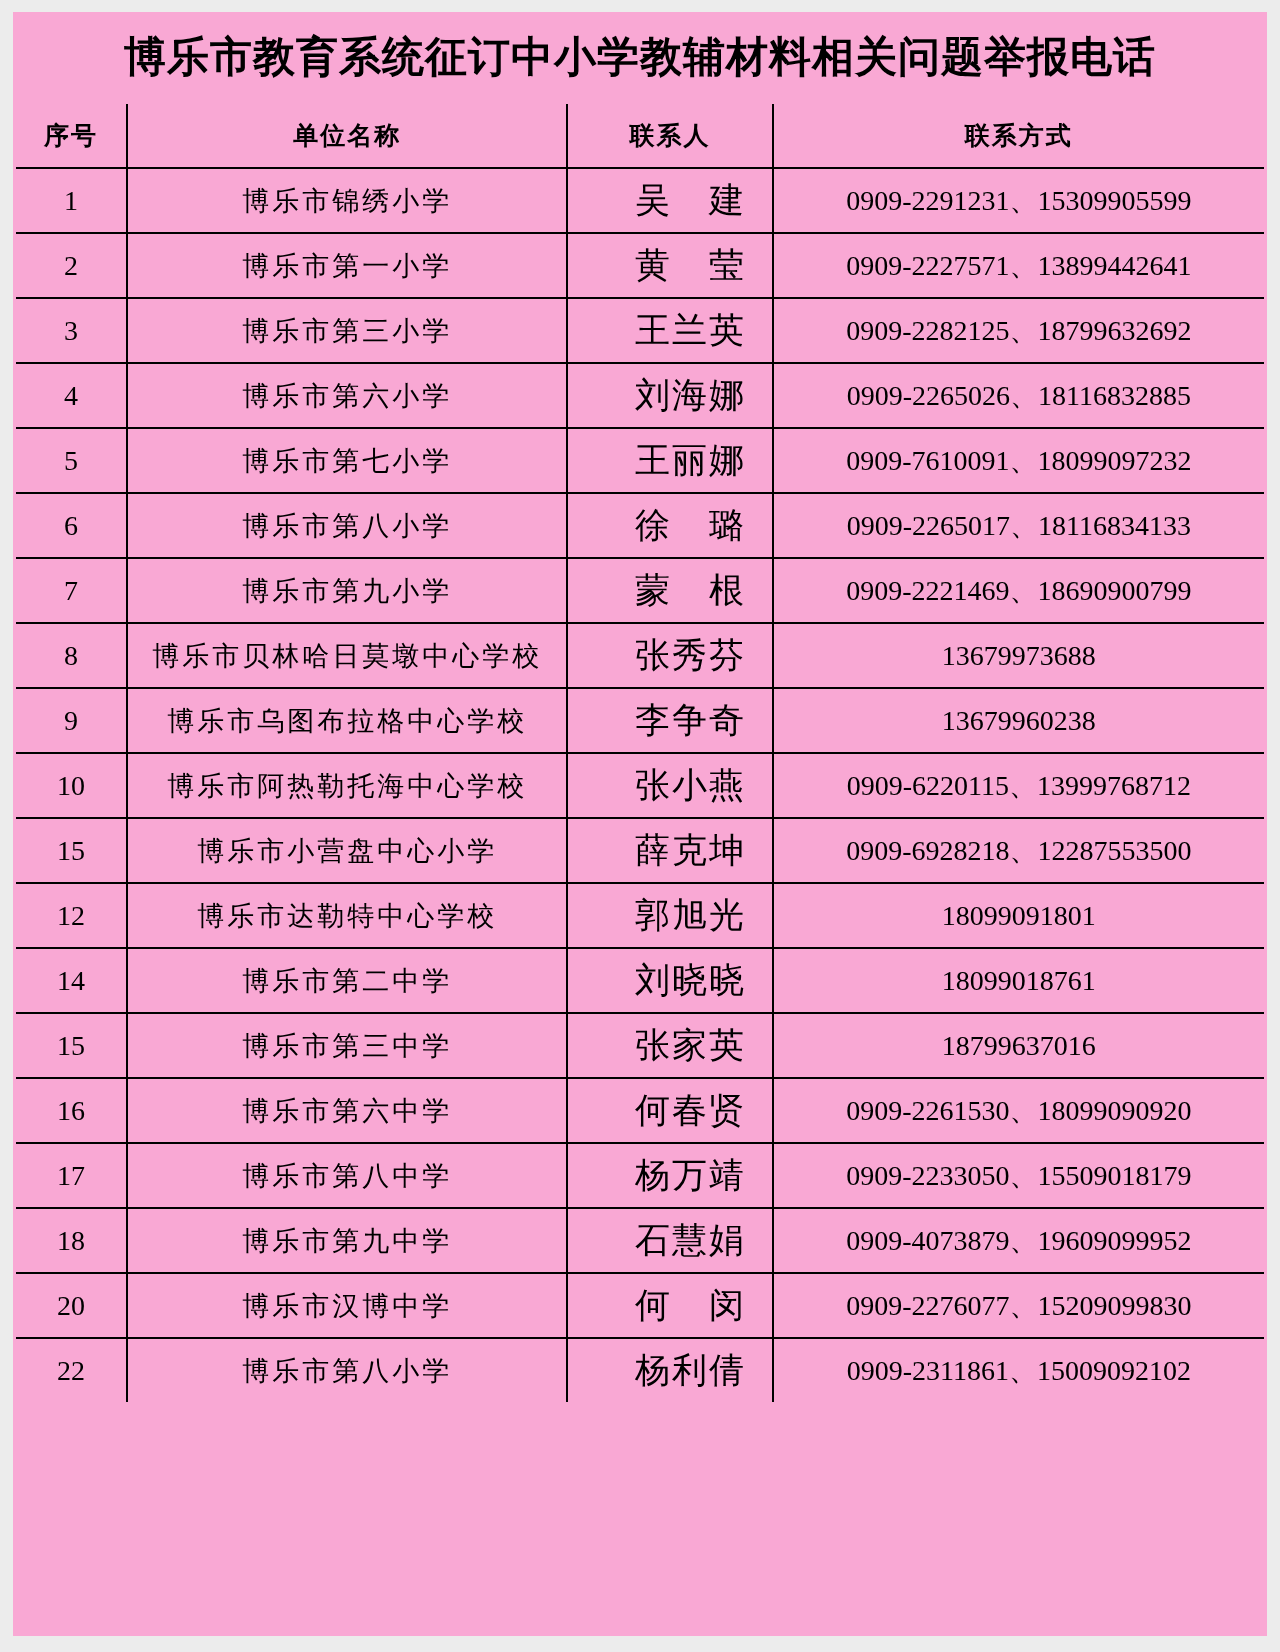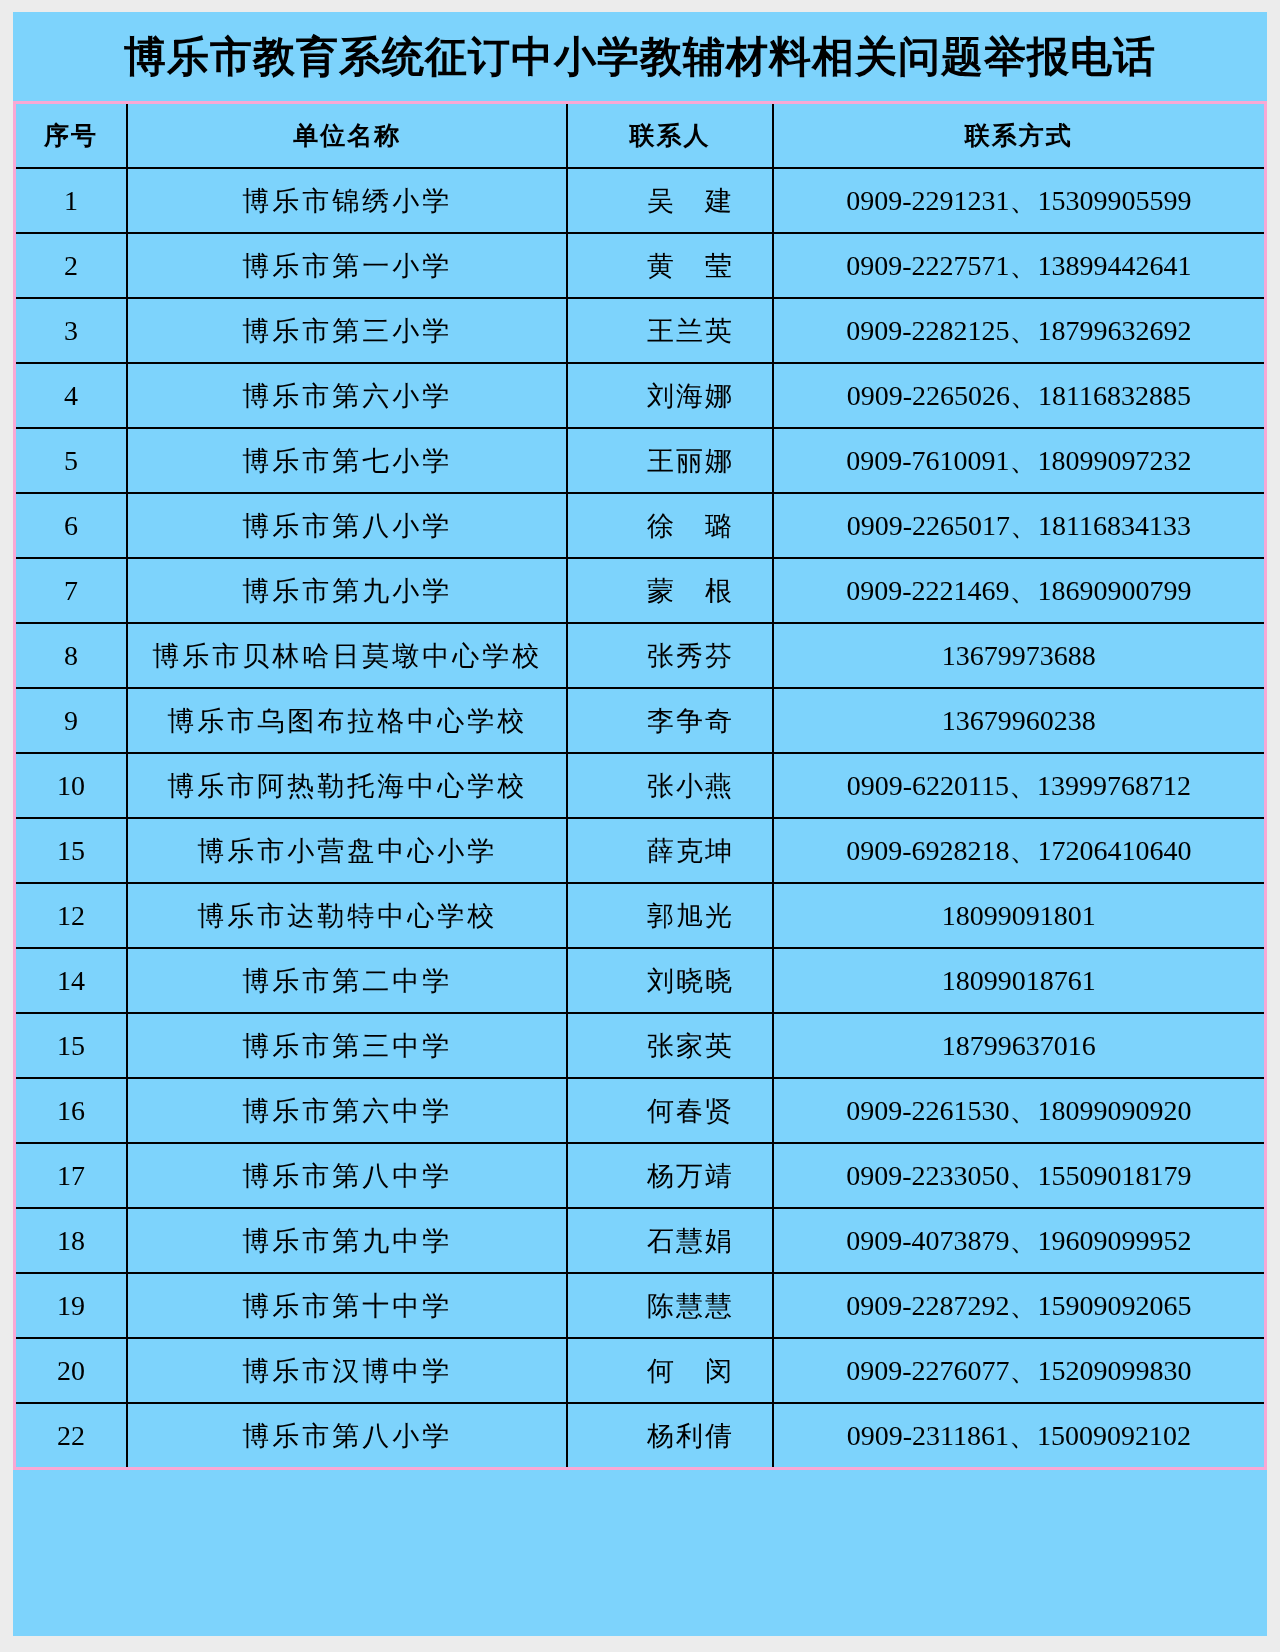--- a/index.html
+++ b/index.html
@@ -5,21 +5,21 @@
   html, body {
     margin: 0;
     padding: 0;
     background: #ececec;
     font-family: "Liberation Serif", "DejaVu Serif", serif;
   }
   .page {
     position: relative;
     width: 1254px;
     margin: 12px auto 0 auto;
-    background: #7dd3fc;
+    background: #f9a8d4;
     box-sizing: border-box;
     min-height: 1624px;
   }
   .doc-title {
     height: 89px;
     display: flex;
     align-items: center;
     justify-content: center;
     font-family: "Liberation Sans", sans-serif;
     font-weight: bold;
@@ -57,21 +57,21 @@
   col.c4 { width: 39.4%; }
   td.c-no {
     font-size: 28px;
     font-family: "Liberation Serif", "DejaVu Serif", serif;
   }
   td.c-unit {
     font-size: 27px;
     letter-spacing: 3px;
   }
   td.c-contact {
-    font-size: 27px;
+    font-size: 35px;
     letter-spacing: 2px;
     padding-left: 45px;
   }
   td.c-phone {
     font-size: 28px;
     margin-top: 40px;
   }
 </style>
 </head>
 <body>
@@ -152,21 +152,21 @@
         <tr>
     <td class="c-no">10</td>
     <td class="c-unit">博乐市阿热勒托海中心学校</td>
     <td class="c-contact">张小燕</td>
     <td class="c-phone">0909-6220115、13999768712</td>
   </tr>
         <tr>
     <td class="c-no">15</td>
     <td class="c-unit">博乐市小营盘中心小学</td>
     <td class="c-contact">薛克坤</td>
-    <td class="c-phone">0909-6928218、17206410640</td>
+    <td class="c-phone">0909-6928218、12287553500</td>
   </tr>
         <tr>
     <td class="c-no">12</td>
     <td class="c-unit">博乐市达勒特中心学校</td>
     <td class="c-contact">郭旭光</td>
     <td class="c-phone">18099091801</td>
   </tr>
         <tr>
     <td class="c-no">14</td>
     <td class="c-unit">博乐市第二中学</td>
@@ -189,26 +189,20 @@
     <td class="c-no">17</td>
     <td class="c-unit">博乐市第八中学</td>
     <td class="c-contact">杨万靖</td>
     <td class="c-phone">0909-2233050、15509018179</td>
   </tr>
         <tr>
     <td class="c-no">18</td>
     <td class="c-unit">博乐市第九中学</td>
     <td class="c-contact">石慧娟</td>
     <td class="c-phone">0909-4073879、19609099952</td>
-  </tr>
-        <tr>
-    <td class="c-no">19</td>
-    <td class="c-unit">博乐市第十中学</td>
-    <td class="c-contact">陈慧慧</td>
-    <td class="c-phone">0909-2287292、15909092065</td>
   </tr>
         <tr>
     <td class="c-no">20</td>
     <td class="c-unit">博乐市汉博中学</td>
     <td class="c-contact">何　闵</td>
     <td class="c-phone">0909-2276077、15209099830</td>
   </tr>
         <tr>
     <td class="c-no">22</td>
     <td class="c-unit">博乐市第八小学</td>

